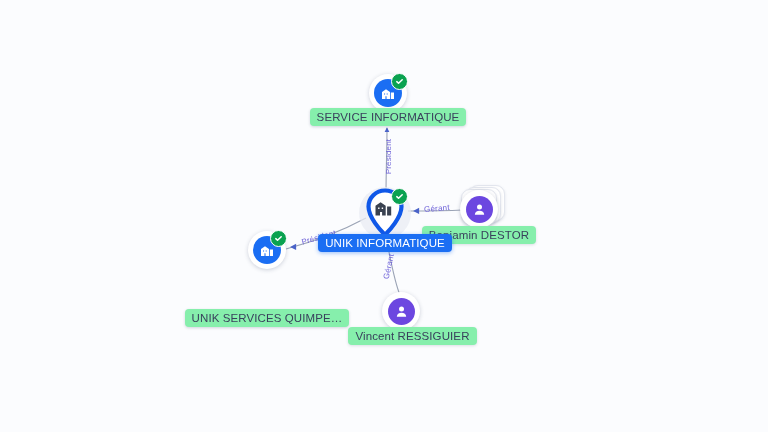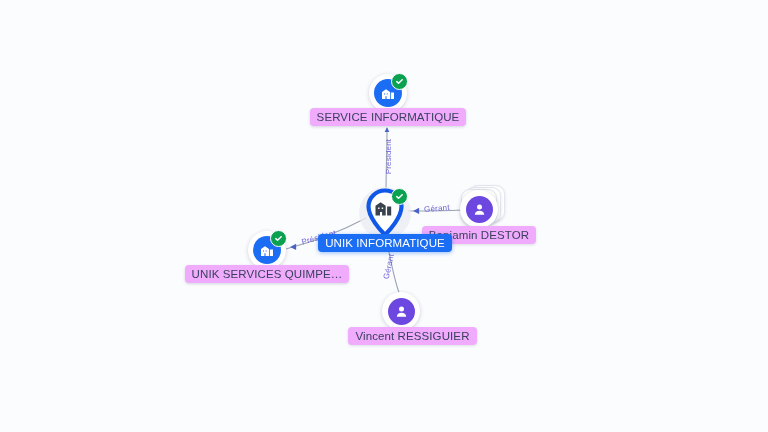--- a/index.html
+++ b/index.html
@@ -64,21 +64,21 @@
     position:absolute;right:-1px;top:-1px;width:15px;height:15px;border-radius:50%;
     background:#0aa250;border:1.5px solid #ffffff;
     display:flex;align-items:center;justify-content:center;
   }
   .badge svg{display:block;}
 
   
   .pill{
     margin-top:-4px;position:relative;z-index:5;
     padding:3px 7px;border-radius:4px;white-space:nowrap;
-    background:#f0abfc;color:#39415c;
+    background:#86efac;color:#39415c;
     font-size:11.5px;letter-spacing:.1px;
     box-shadow:0 1px 3px rgba(40,55,90,.20);
   }
   .pill.selected{background:#1b6ef3;color:#ffffff;box-shadow:0 1px 4px rgba(27,110,243,.45);}
   .pill.plain{box-shadow:0 1px 3px rgba(40,55,90,.15);}
 
   
   .elabel{
     position:absolute;color:#6f63d8;font-size:8px;letter-spacing:.2px;
     white-space:nowrap;transform-origin:center center;pointer-events:none;
@@ -145,21 +145,21 @@
       </div>
       <div class="badge" style="right:6px;top:4px;">
         <svg width="9" height="9" viewBox="0 0 12 12" fill="none" stroke="#ffffff" stroke-width="2" stroke-linecap="round" stroke-linejoin="round">
             <path d="M2.4 6.2 4.7 8.4 9.6 3.6"></path>
           </svg>
       </div>
     </div>
     <div class="pill selected" style="margin-top:-8px;">UNIK INFORMATIQUE</div>
   </div>
 
-  <div class="node" style="left:207px;top:231px;width:120px;">
+  <div class="node" style="left:207px;top:231px;width:120px;gap:44px;">
     <div class="co-icon">
       <div class="disc">
         <svg width="16" height="16" viewBox="0 0 24 24" fill="#ffffff">
           <path d="M3 21V10.5l6-4.2 6 4.2V21H9.8v-4.2H8.2V21H3z"></path>
           <path d="M16.2 21V11.2h4.8V21h-4.8zm1.2-7.6h2.4v1.4h-2.4v-1.4zm0 3h2.4v1.4h-2.4v-1.4z"></path>
           <path d="M6 12.6h1.6v1.6H6v-1.6zm4 0h1.6v1.6H10v-1.6z" fill="#1b6ef3"></path>
         </svg>
       </div>
       <div class="badge">
         <svg width="9" height="9" viewBox="0 0 12 12" fill="none" stroke="#ffffff" stroke-width="2" stroke-linecap="round" stroke-linejoin="round">

